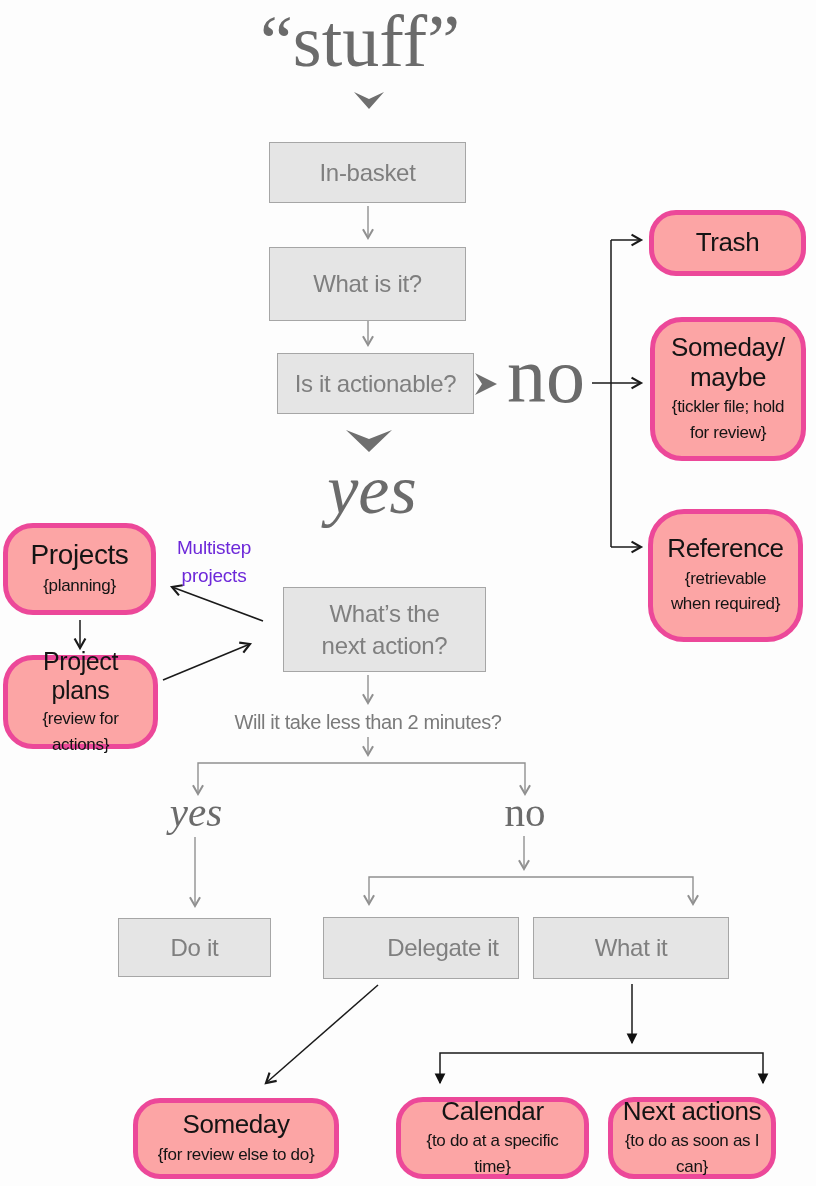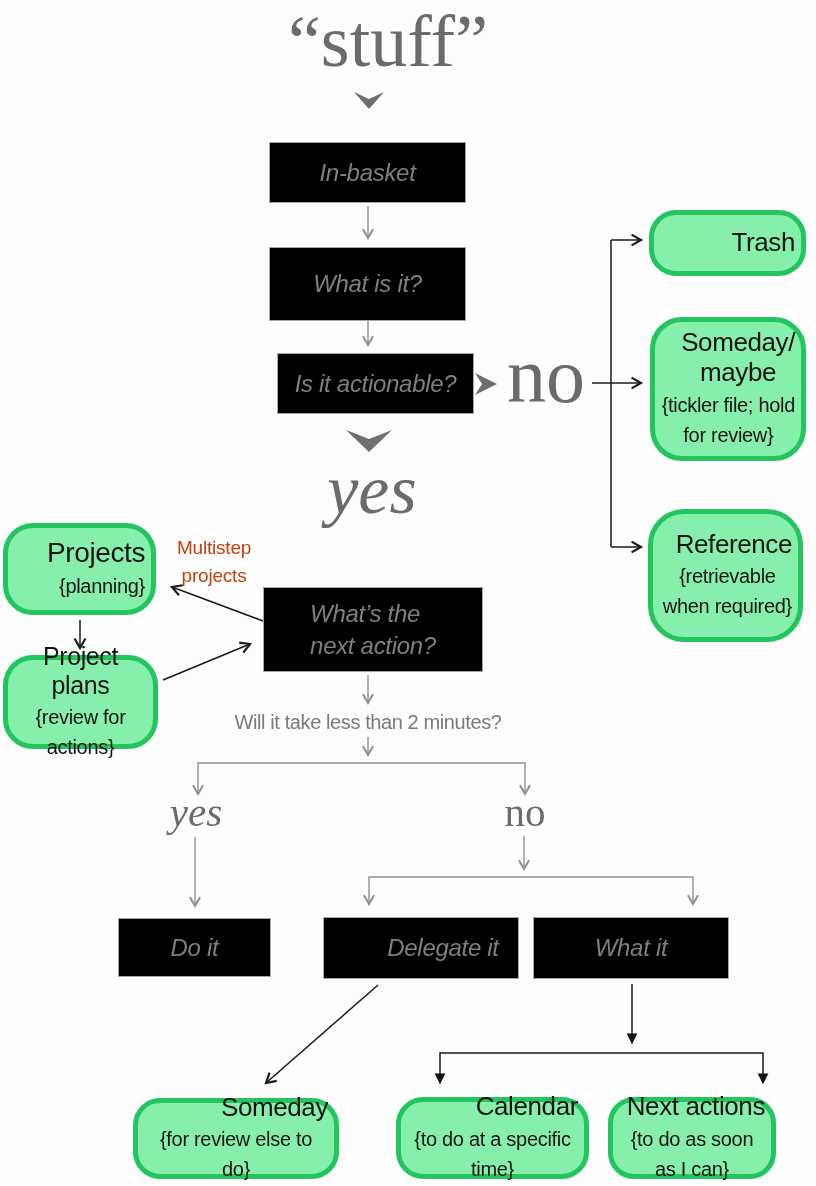--- a/index.html
+++ b/index.html
@@ -5,69 +5,69 @@
   html,body { margin:0; padding:0; background:#fff; }
   #canvas {
     position:relative; width:816px; height:1186px; background:#fdfdfd;
     font-family:"Liberation Sans", sans-serif; overflow:hidden;
   }
   svg.layer { position:absolute; left:0; top:0; width:816px; height:1186px; }
 
   
   .gbox {
     position:absolute; box-sizing:border-box;
-    border:1.5px solid #a6a6a6; background:#000000;
+    border:1.5px solid #a6a6a6; background:#e5e5e5;
     display:flex; align-items:center; justify-content:center;
-    color:#7f7f7f; font-size:24px; letter-spacing:-0.3px; text-align:left;
-    line-height:1.3; white-space:pre-line;font-style:italic;
+    color:#7f7f7f; font-size:24px; letter-spacing:-0.3px; text-align:center;
+    line-height:1.3; white-space:pre-line;
   }
   #in-basket   { left:269px; top:142px; width:197px; height:61px; }
   #what-is-it  { left:269px; top:247px; width:197px; height:74px; }
   #actionable  { left:269px; top:353px; width:197px; height:61px;margin-left:8px; }
-  #whats-next  { left:263px; top:587px; width:220px; height:85px; }
+  #whats-next  { left:283px; top:587px; width:203px; height:85px; }
   #do-it       { left:118px; top:918px; width:153px; height:59px; }
   #delegate    { left:323px; top:917px; width:196px; height:62px;padding-left:44px; }
   #defer       { left:533px; top:917px; width:196px; height:62px; }
 
   
   .bbox {
     position:absolute; box-sizing:border-box;
-    border:5px solid #22c55e; border-radius:28px; background:#86efac;
-    display:flex; flex-direction:column; align-items:flex-end; justify-content:center;
+    border:5px solid #ec4899; border-radius:28px; background:#fca5a5;
+    display:flex; flex-direction:column; align-items:center; justify-content:center;
     color:#141414; text-align:center; padding:4px 6px;
   }
   .bbox .t { font-size:26px; letter-spacing:-0.4px; line-height:1.15; white-space:pre-line; }
-  .bbox .s { font-size:20px; letter-spacing:-0.3px; line-height:1.5; white-space:pre-line; margin-top:2px; }
+  .bbox .s { font-size:17px; letter-spacing:-0.3px; line-height:1.5; white-space:pre-line; margin-top:2px; }
   #trash        { left:649px; top:210px;  width:157px; height:66px;  border-radius:27px; }
   #someday      { left:650px; top:317px;  width:156px; height:144px; border-radius:32px; }
   #reference    { left:648px; top:509px;  width:155px; height:133px; border-radius:36px; }
   #projects     { left:3px;   top:523px;  width:153px; height:92px;  border-radius:30px; }
   #projects .t  { font-size:28px; }
   #plans        { left:3px;   top:655px;  width:155px; height:94px;  border-radius:30px; }
   #plans .t     { font-size:25px; }
   #waiting      { left:133px; top:1098px; width:206px; height:81px;  border-radius:27px; }
   #calendar     { left:396px; top:1097px; width:193px; height:82px;  border-radius:27px; }
   #next-actions { left:608px; top:1097px; width:168px; height:82px;  border-radius:26px; }
 
   
   .serif {
     position:absolute; font-family:"Liberation Serif", serif; color:#6b6b6b;
     line-height:1; transform:translateX(-50%); white-space:nowrap;
   }
-  #stuff     { left:388px; top:4px;   font-size:74px; }
+  #stuff     { left:360px; top:4px;   font-size:74px; }
   #no-top    { left:546px; top:337px; font-size:78px; }
   #yes-top   { left:372px; top:455px; font-size:70px; font-style:italic; }
   #yes-small { left:196px; top:792px; font-size:41px; font-style:italic; }
   #no-small  { left:525px; top:792px; font-size:41px; }
 
   
   .note {
     position:absolute; transform:translateX(-50%); text-align:center; white-space:pre-line;
   }
-  #multistep { left:214px; top:534px; font-size:19px; line-height:1.45; color:#c2410c; letter-spacing:-0.2px; }
+  #multistep { left:214px; top:534px; font-size:19px; line-height:1.45; color:#6d28d9; letter-spacing:-0.2px; }
   #will-it   { left:368px; top:711px; font-size:20px; color:#7a7a7a; letter-spacing:-0.4px; }
 </style>
 </head>
 <body>
 
 <div id="canvas">
 
   <svg class="layer" viewBox="0 0 816 1186">
     <defs>
       <marker id="vg" viewBox="0 0 10 10" refX="8" refY="5" markerWidth="9" markerHeight="9" orient="auto-start-reverse">

